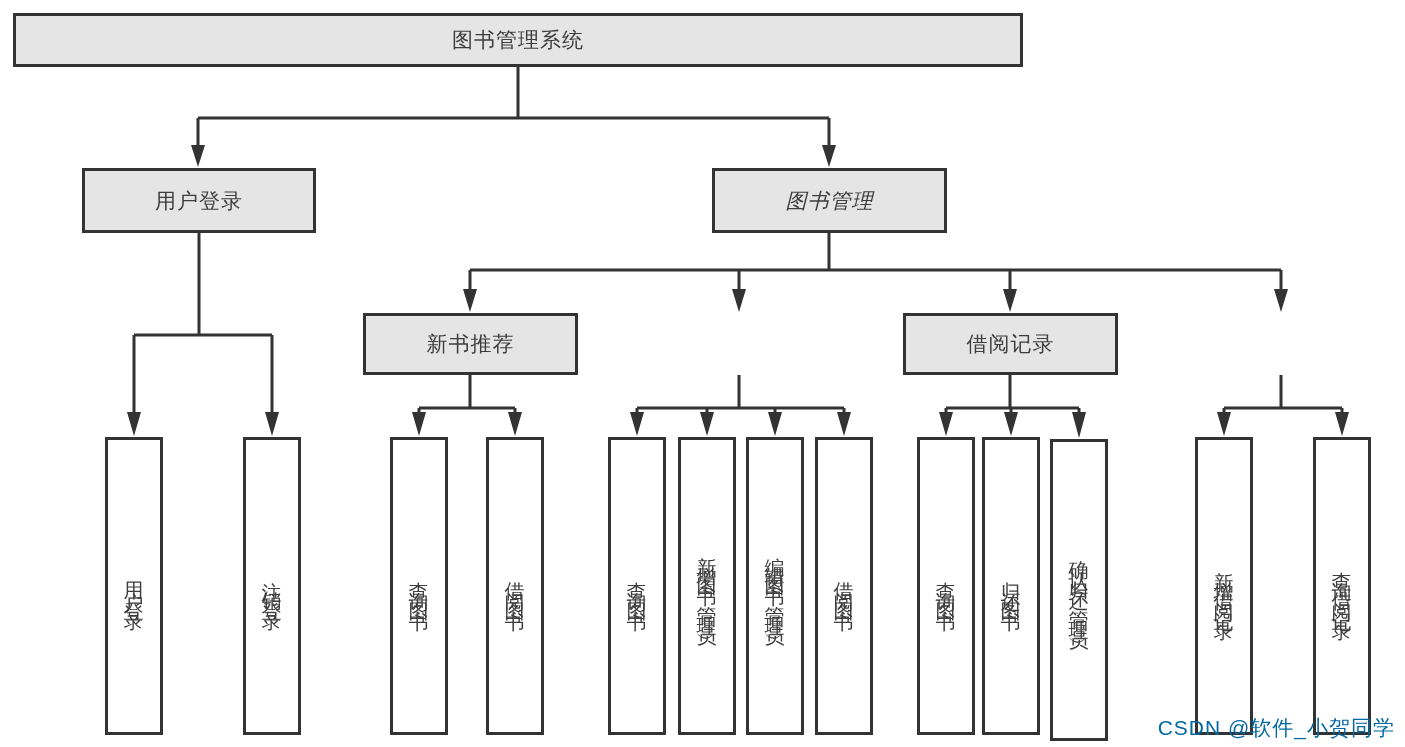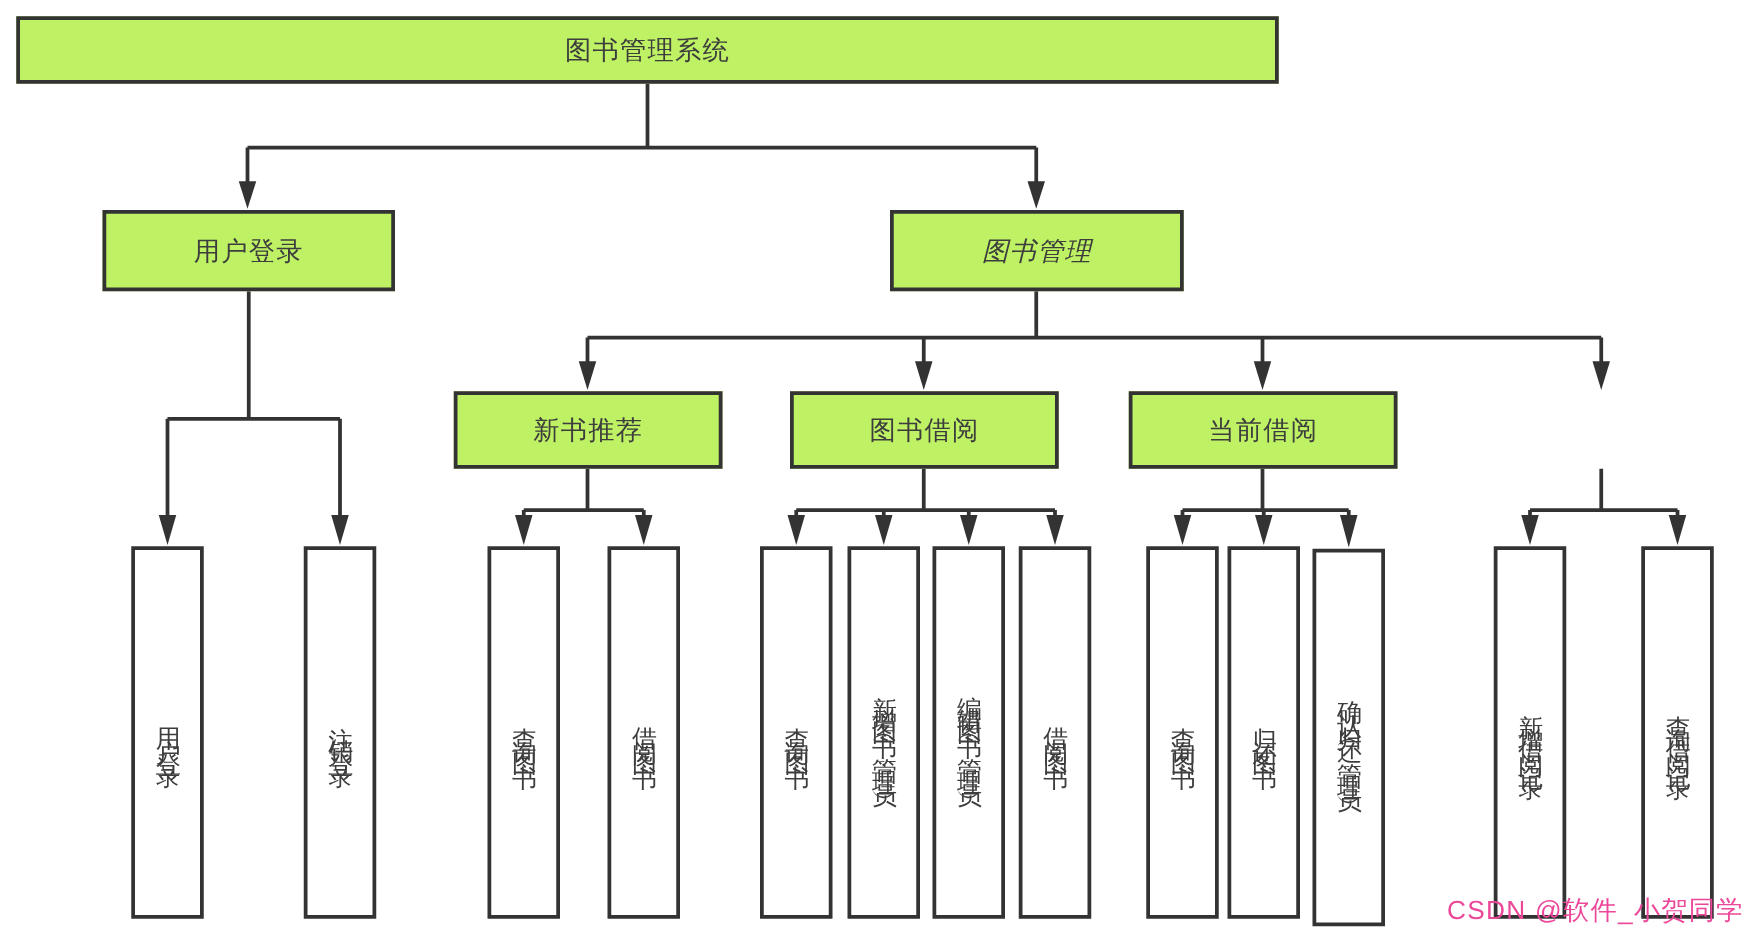--- a/index.html
+++ b/index.html
@@ -17,21 +17,21 @@
   }
   #connectors {
     position: absolute;
     left: 0;
     top: 0;
     z-index: 1;
   }
   .node {
     position: absolute;
     box-sizing: border-box;
-    background: #bef264;
+    background: #e5e5e5;
     border: 3px solid #333333;
     display: flex;
     align-items: center;
     justify-content: center;
     color: #3d3d3d;
     font-size: 21px;
     letter-spacing: 1px;
     z-index: 2;
     white-space: nowrap;
   }
@@ -53,21 +53,21 @@
     font-size: 20px;
     letter-spacing: 10px;
     color: #3d3d3d;
     line-height: 1;
   }
   #watermark {
     position: absolute;
     right: 10px;
     top: 714px;
     font-size: 21px;
-    color: #ec4899;
+    color: #0369a1;
     letter-spacing: 1px;
     z-index: 5;
     white-space: nowrap;
   }
   
   .pos-root         { left: 13px;   top: 13px;  width: 1010px; height: 54px; }
   .pos-user-login   { left: 82px;   top: 168px; width: 234px;  height: 65px; }
   .pos-book-mgmt    { left: 712px;  top: 168px; width: 235px;  height: 65px; font-style: italic; }
   .pos-new-book     { left: 363px;  top: 313px; width: 215px;  height: 62px; text-align: center; }
   .pos-book-borrow  { left: 632px;  top: 313px; width: 215px;  height: 62px; }
@@ -160,25 +160,22 @@
   <div class="node pos-user-login">
     <span>用户登录</span>
   </div>
   <div class="node pos-book-mgmt">
     <span>图书管理</span>
   </div>
 
   <div class="node pos-new-book">
     <span>新书推荐</span>
   </div>
-  <div class="node pos-book-borrow">
-    <span>图书借阅</span>
-  </div>
   <div class="node pos-cur-borrow">
-    <span>当前借阅</span>
+    <span>借阅记录</span>
   </div>
 
   <div class="leaf pos-l1">
     <span class="vtext">用户登录</span>
   </div>
   <div class="leaf pos-l2">
     <span class="vtext">注销登录</span>
   </div>
   <div class="leaf pos-l3">
     <span class="vtext">查询图书</span>

